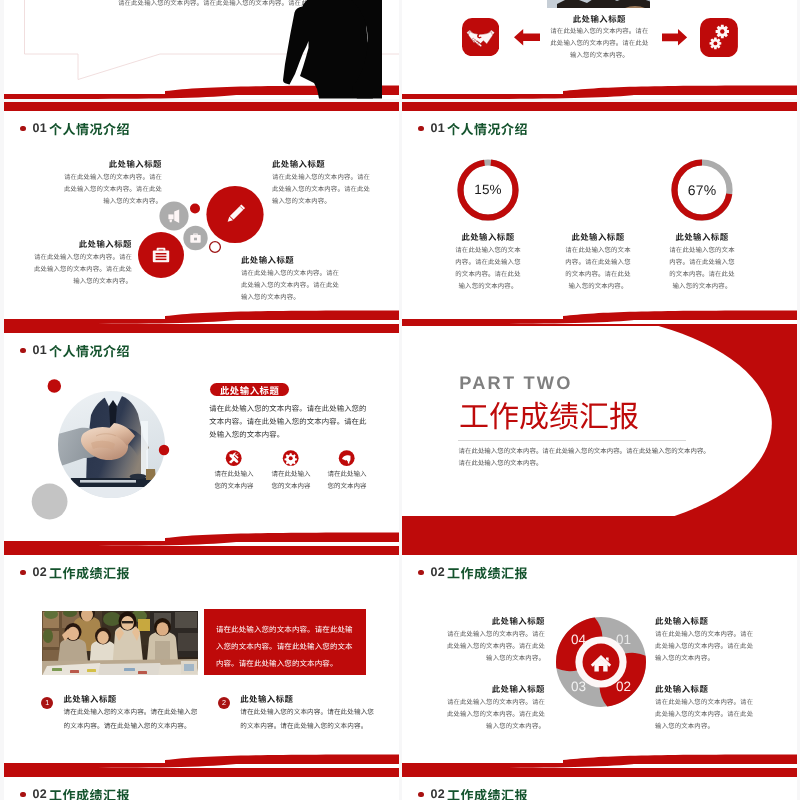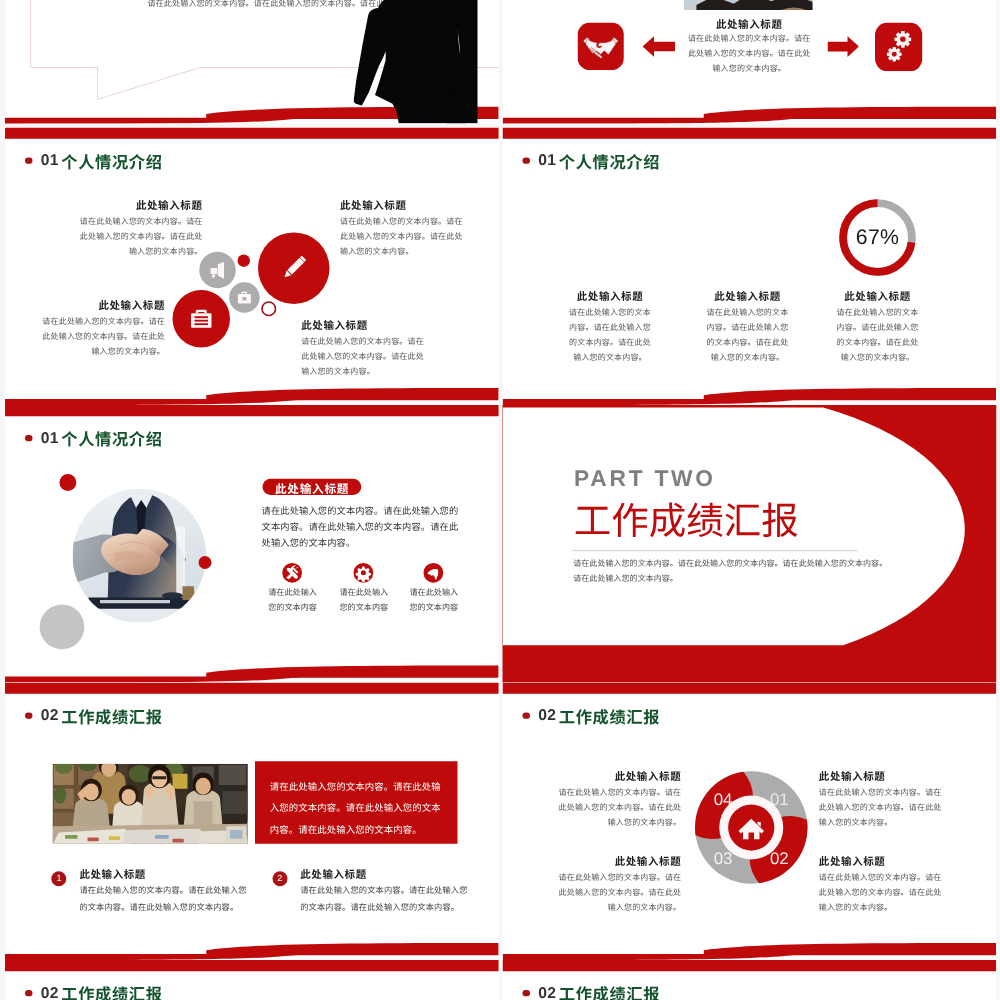--- a/index.html
+++ b/index.html
@@ -188,37 +188,46 @@
 </div>
 
 <div class="slide sr r1">
   <div class="sec-bar"></div>
   <div class="sec-title">
     <span class="sec-dot"></span>
     <span class="sec-num">01</span>
     <span class="sec-txt">个人情况介绍</span>
   </div>
 
+  <div class="abs" style="left:51px;top:53px;width:70px;">
+    <svg width="70" height="70" viewBox="0 0 70 70">
+      <circle cx="35" cy="35" r="27.5" fill="none" stroke="#ACACAC" stroke-width="6.2"></circle>
+      <circle class="donut-arc" cx="35" cy="35" r="27.5" fill="none" stroke="#BE0A0A" stroke-width="6.2" transform="rotate(-90 35 35)" stroke-dasharray="166.06807832726048 6.719517620178152" stroke-dashoffset="-2.879793265790644"></circle>
+    </svg>
+    <div class="abs" style="left:0;top:0;width:70px;height:70px;display:flex;align-items:center;justify-content:center;">
+      <span style="font-size:13.5px;color:#1b1b1b;font-family:'Liberation Sans',sans-serif;letter-spacing:0.2px;">15%</span>
+    </div>
+  </div>
   <div class="abs" style="left:52px;top:129px;width:68px;text-align:center;">
     <div class="h-title">此处输入标题</div>
     <div class="p-body" style="margin-top:2.5px;">请在此处输入您的文本内容。请在此处输入您的文本内容。请在此处输入您的文本内容。</div>
   </div>
 
   <div class="abs" style="left:162px;top:129px;width:68px;text-align:center;">
     <div class="h-title">此处输入标题</div>
     <div class="p-body" style="margin-top:2.5px;">请在此处输入您的文本内容。请在此处输入您的文本内容。请在此处输入您的文本内容。</div>
   </div>
 
   <div class="abs" style="left:265px;top:53px;width:70px;">
     <svg width="70" height="70" viewBox="0 0 70 70">
       <circle cx="35" cy="35" r="27.5" fill="none" stroke="#ACACAC" stroke-width="6.2"></circle>
       <circle class="donut-arc" cx="35" cy="35" r="27.5" fill="none" stroke="#BE0A0A" stroke-width="6.2" transform="rotate(-90 35 35)" stroke-dasharray="125.75097260619144 47.03662334124719" stroke-dashoffset="-47.03662334124718"></circle>
     </svg>
     <div class="abs" style="left:0;top:0;width:70px;height:70px;display:flex;align-items:center;justify-content:center;">
-      <span style="font-size:17px;color:#1b1b1b;font-family:'Liberation Sans',sans-serif;letter-spacing:0.2px;">67%</span>
+      <span style="font-size:14px;color:#1b1b1b;font-family:'Liberation Sans',sans-serif;letter-spacing:0.2px;">67%</span>
     </div>
   </div>
   <div class="abs" style="left:266px;top:129px;width:68px;text-align:center;">
     <div class="h-title">此处输入标题</div>
     <div class="p-body" style="margin-top:2.5px;">请在此处输入您的文本内容。请在此处输入您的文本内容。请在此处输入您的文本内容。</div>
   </div>
 
   <svg class="abs" style="left:0;top:205px" width="395" height="17" viewBox="0 0 395 17">
     <path d="M161 9.1 C200 4.1 262 3.4 395 3.4 L395 13.1 L161 13.1 Z" fill="#BE0A0A"></path>
     <path d="M0 12.1 L240 12.1 C205 17 138 17.1 0 17.1 Z" fill="#BE0A0A"></path>

